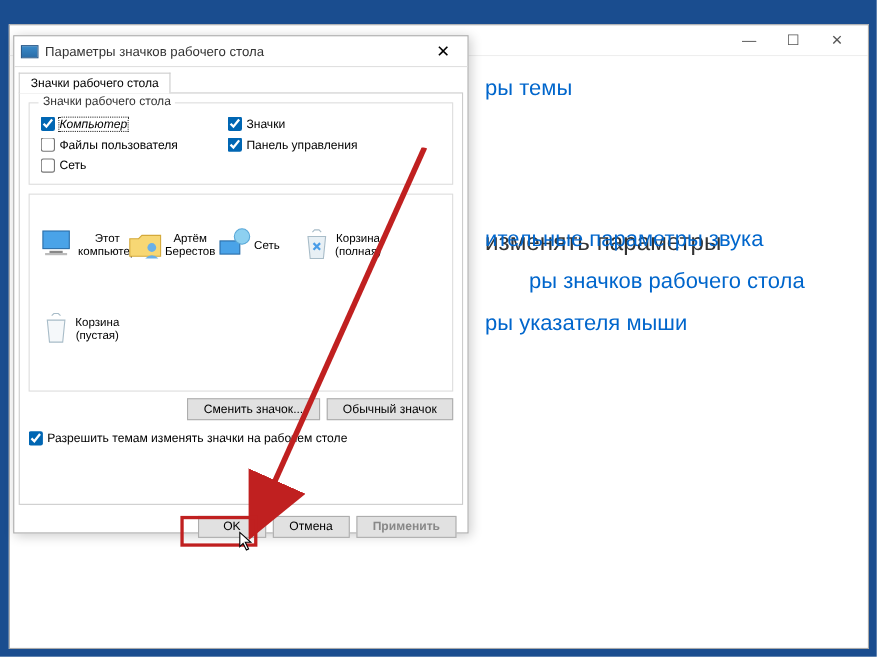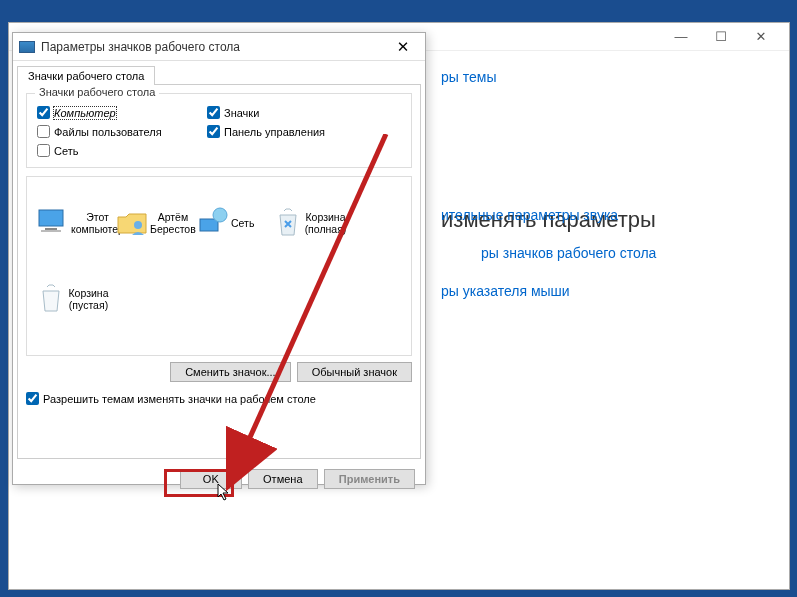--- a/index.html
+++ b/index.html
@@ -6,21 +6,21 @@
 body { width: 797px; height: 597px; background: #1a4d8f; position: relative; overflow: hidden; }
 
 
 .settings-window { position: absolute; left: 8px; top: 22px; width: 782px; height: 568px; background: #fff; border: 1px solid #aaa; }
 .settings-titlebar { display: flex; align-items: center; height: 28px; border-bottom: 1px solid #eee; padding: 0 8px; }
 .settings-title { font-size: 12px; color: #666; flex: 1; }
 .win-btns { display: flex; gap: 0; }
 .win-btn { width: 40px; height: 22px; display: flex; align-items: center; justify-content: center; font-size: 13px; color: #555; cursor: pointer; }
 .settings-body { padding: 20px 40px; font-size: 15px; }
 .settings-body h2 { font-weight: 400; font-size: 22px; color: #333; margin: 50px 0 20px; }
-.link { color: #0066cc; font-size: 14px; margin-bottom: 22px; cursor: pointer; display: block; }
+.link { color: #0066cc; font-size: 20px; margin-bottom: 22px; cursor: pointer; display: block; }
 
 
 .dialog { position: absolute; left: 12px; top: 32px; width: 414px; height: 453px; background: #fff; border: 1px solid #aaa; box-shadow: 2px 2px 10px rgba(0,0,0,.2); }
 .dialog-titlebar { display: flex; align-items: center; height: 28px; padding: 0 6px; border-bottom: 1px solid #e0e0e0; }
 .dialog-icon { width: 16px; height: 12px; background: linear-gradient(#3a8ac9,#2a6ea9); margin-right: 6px; border: 1px solid #2a5a8a; }
 .dialog-title { font-size: 12px; color: #333; flex: 1; }
 .dialog-close { width: 32px; height: 22px; font-size: 15px; display:flex; align-items:center; justify-content:center; cursor:pointer; }
 
 .tab-row { display: flex; padding: 4px 4px 0; }
 .tab { font-size: 11px; padding: 3px 10px; background: #fff; border: 1px solid #ccc; border-bottom: none; position: relative; top: 1px; cursor:pointer; }

